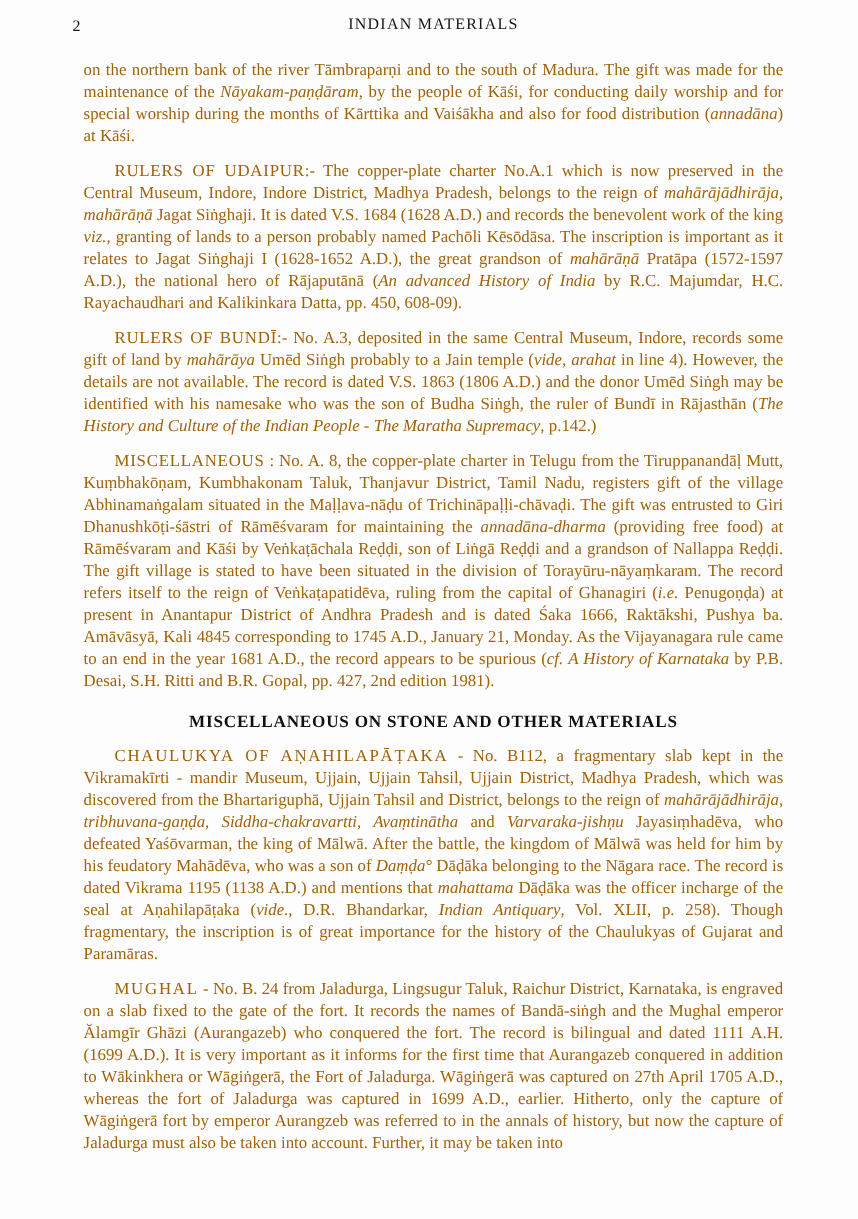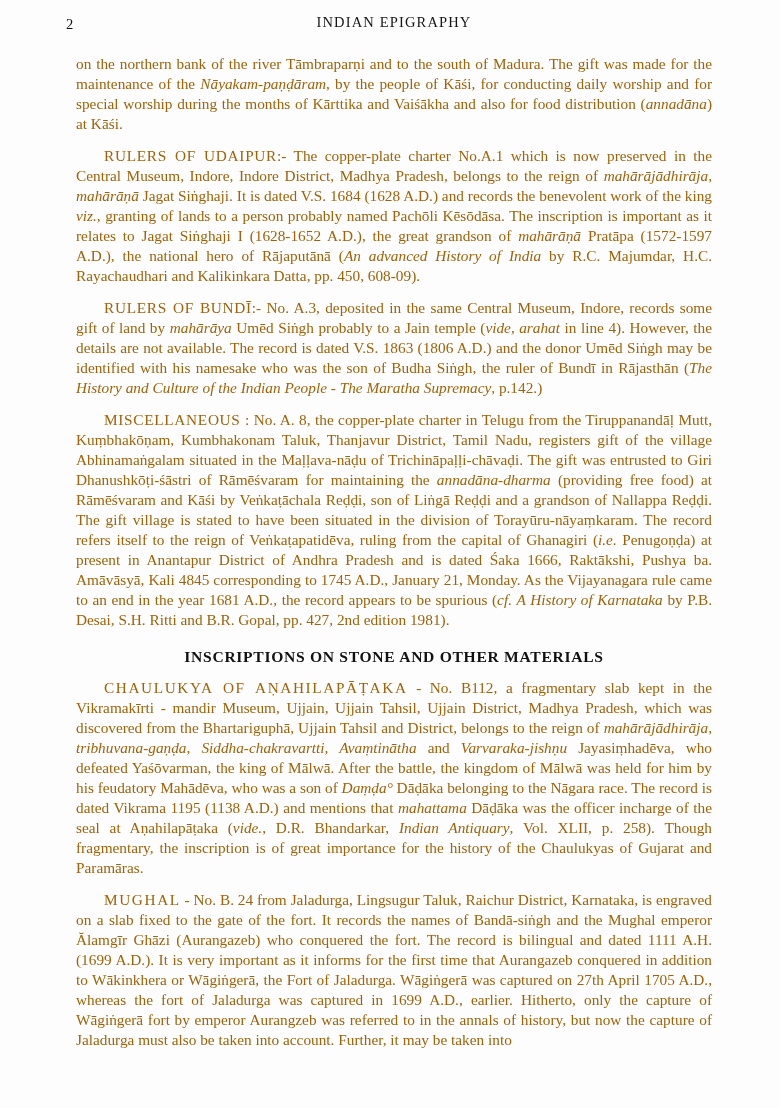--- a/index.html
+++ b/index.html
@@ -80,42 +80,42 @@
   }
   .sp { letter-spacing: 1.6px; }
 </style>
 </head>
 <body>
 
 <div class="page">
 
   <div class="runhead">
     <div class="folio">2</div>
-    <div class="runtitle">INDIAN EPIGRAPHY</div>
+    <div class="runtitle">INDIAN MATERIALS</div>
   </div>
 
   <div class="textblock">
 
     <p class="para">
       <span>on the northern bank of the river Tāmbraparṇi and to the south of Madura.  The gift was made for the maintenance of the </span><span class="it">Nāyakam-paṇḍāram</span><span>, by the people of Kāśi, for conducting daily worship and for special worship during the months of Kārttika and Vaiśākha and also for food distribution (</span><span class="it">annadāna</span><span>) at Kāśi.</span>
     </p>
 
     <p class="para indent gap-before">
       <span class="smallcaps-head">RULERS OF UDAIPUR</span><span>:- The copper-plate charter No.A.1 which is now preserved in the Central Museum, Indore, Indore District, Madhya Pradesh, belongs to the reign of </span><span class="it">mahārājādhirāja, mahārāṇā</span><span> Jagat Siṅghaji.  It is dated V.S. 1684 (1628 A.D.) and records the benevolent work of the king </span><span class="it">viz.</span><span>, granting of lands to a person probably named Pachōli Kēsōdāsa.  The inscription is important as it relates to Jagat Siṅghaji I (1628-1652 A.D.), the great grandson of </span><span class="it">mahārāṇā</span><span> Pratāpa (1572-1597 A.D.), the national hero of Rājaputānā (</span><span class="it">An advanced History of India</span><span> by R.C. Majumdar, H.C. Rayachaudhari and Kalikinkara Datta, pp. 450, 608-09).</span>
     </p>
 
     <p class="para indent gap-before">
       <span class="smallcaps-head">RULERS OF BUNDĪ</span><span>:- No. A.3, deposited in the same Central Museum, Indore, records some gift of land by </span><span class="it">mahārāya</span><span> Umēd Siṅgh probably to a Jain temple (</span><span class="it">vide, arahat</span><span> in line 4).  However, the details are not available.  The record is dated V.S. 1863 (1806 A.D.) and the donor Umēd Siṅgh may be identified with his namesake who was the son of Budha Siṅgh, the ruler of Bundī in Rājasthān (</span><span class="it">The History and Culture of the Indian People - The Maratha Supremacy</span><span>, p.142.)</span>
     </p>
 
     <p class="para indent gap-before">
       <span class="smallcaps-head">MISCELLANEOUS</span><span> : No. A. 8, the copper-plate charter in Telugu from the Tiruppanandāḷ Mutt, Kuṃbhakōṇam, Kumbhakonam Taluk, Thanjavur District, Tamil Nadu, registers gift of the village Abhinamaṅgalam situated in the Maḷḷava-nāḍu of Trichināpaḷḷi-chāvaḍi.  The gift was entrusted to Giri Dhanushkōṭi-śāstri of Rāmēśvaram for maintaining the </span><span class="it">annadāna-dharma</span><span> (providing free food) at Rāmēśvaram and Kāśi by Veṅkaṭāchala Reḍḍi, son of Liṅgā Reḍḍi and a grandson of Nallappa Reḍḍi.  The gift village is stated to have been situated in the division of Torayūru-nāyaṃkaram.  The record refers itself to the reign of Veṅkaṭapatidēva, ruling from the capital of Ghanagiri (</span><span class="it">i.e.</span><span> Penugoṇḍa) at present in Anantapur District of Andhra Pradesh and is dated Śaka 1666, Raktākshi, Pushya ba.  Amāvāsyā, Kali 4845 corresponding to 1745 A.D., January 21, Monday.  As the Vijayanagara rule came to an end in the year 1681 A.D., the record appears to be spurious (</span><span class="it">cf.</span><span> </span><span class="it">A History of Karnataka</span><span> by P.B. Desai, S.H. Ritti and B.R. Gopal, pp. 427, 2nd edition 1981).</span>
     </p>
 
-    <div class="center-head">INSCRIPTIONS ON STONE AND OTHER MATERIALS</div>
+    <div class="center-head">MISCELLANEOUS ON STONE AND OTHER MATERIALS</div>
 
     <p class="para indent">
       <span class="smallcaps-head sp">CHAULUKYA OF AṆAHILAPĀṬAKA</span><span> - No.  B112, a fragmentary slab kept in the Vikramakīrti - mandir Museum, Ujjain, Ujjain Tahsil, Ujjain District, Madhya Pradesh, which was discovered from the Bhartariguphā, Ujjain Tahsil and District, belongs to the reign of </span><span class="it">mahārājādhirāja, tribhuvana-gaṇḍa, Siddha-chakravartti, Avaṃtinātha</span><span> and </span><span class="it">Varvaraka-jishṇu</span><span> Jayasiṃhadēva, who defeated Yaśōvarman, the king of Mālwā.  After the battle, the kingdom of Mālwā was held for him by his feudatory Mahādēva, who was a son of </span><span class="it">Daṃḍa°</span><span> Dāḍāka belonging to the Nāgara race.  The record is dated Vikrama 1195 (1138 A.D.) and mentions that </span><span class="it">mahattama</span><span> Dāḍāka was the officer incharge of the seal at Aṇahilapāṭaka (</span><span class="it">vide.</span><span>, D.R. Bhandarkar, </span><span class="it">Indian Antiquary</span><span>, Vol. XLII, p. 258).  Though fragmentary, the inscription is of great importance for the history of the Chaulukyas of Gujarat and Paramāras.</span>
     </p>
 
     <p class="para indent gap-before">
       <span class="smallcaps-head sp">MUGHAL</span><span> - No.  B. 24 from Jaladurga, Lingsugur Taluk, Raichur District, Karnataka, is engraved on a slab fixed to the gate of the fort.  It records the names of Bandā-siṅgh and the Mughal emperor Ălamgīr Ghāzi (Aurangazeb) who conquered the fort.  The record is bilingual and dated 1111 A.H. (1699 A.D.).  It is very important as it informs for the first time that Aurangazeb conquered in addition to Wākinkhera or Wāgiṅgerā, the Fort of Jaladurga.  Wāgiṅgerā was captured on 27th April 1705 A.D., whereas the fort of Jaladurga was captured in 1699 A.D., earlier.  Hitherto, only the capture of Wāgiṅgerā fort by emperor Aurangzeb was referred to in the annals of history, but now the capture of Jaladurga must also be taken into account.  Further, it may be taken into</span>
     </p>
 
   </div>

